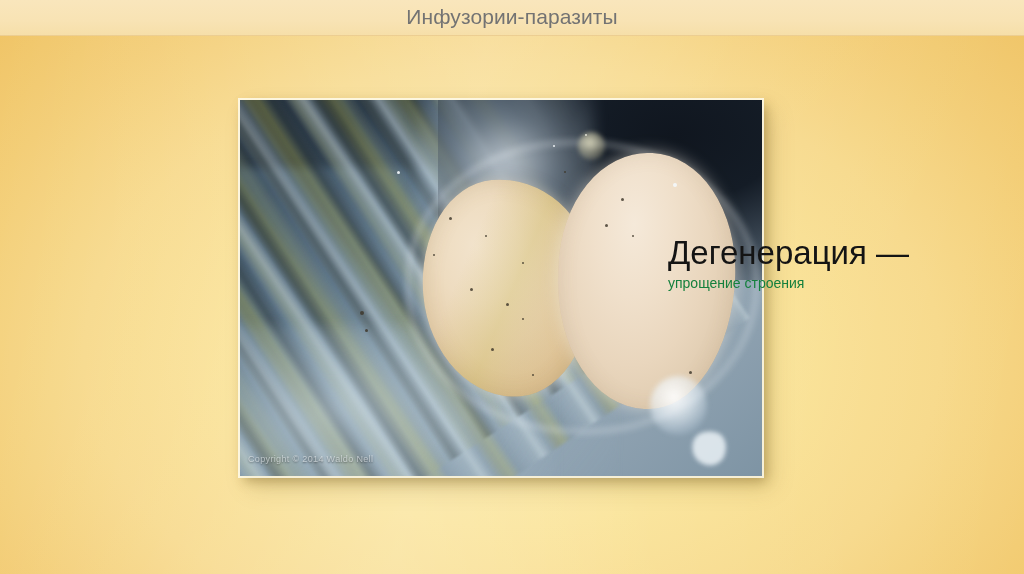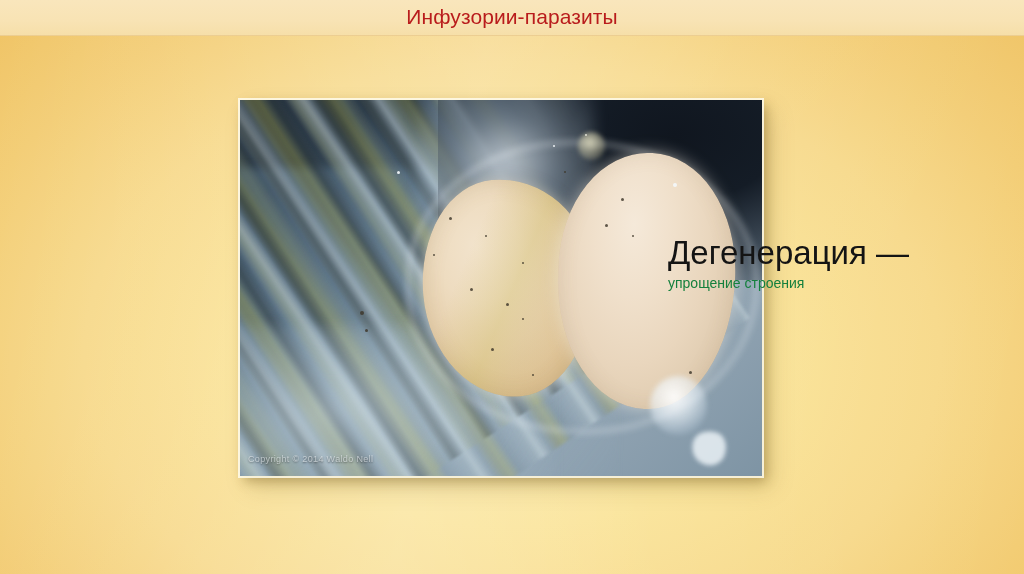--- a/index.html
+++ b/index.html
@@ -58,21 +58,21 @@
   }
   .title-text {
     position: absolute;
     left: 0;
     top: 0;
     width: 1024px;
     height: 34px;
     line-height: 34px;
     text-align: center;
     font-size: 21px;
-    color: #b91c1c;
+    color: #737373;
     letter-spacing: 0.1px;
     white-space: nowrap;
   }
 
   
   .photo-frame {
     position: absolute;
     left: 240px;
     top: 100px;
     width: 522px;

